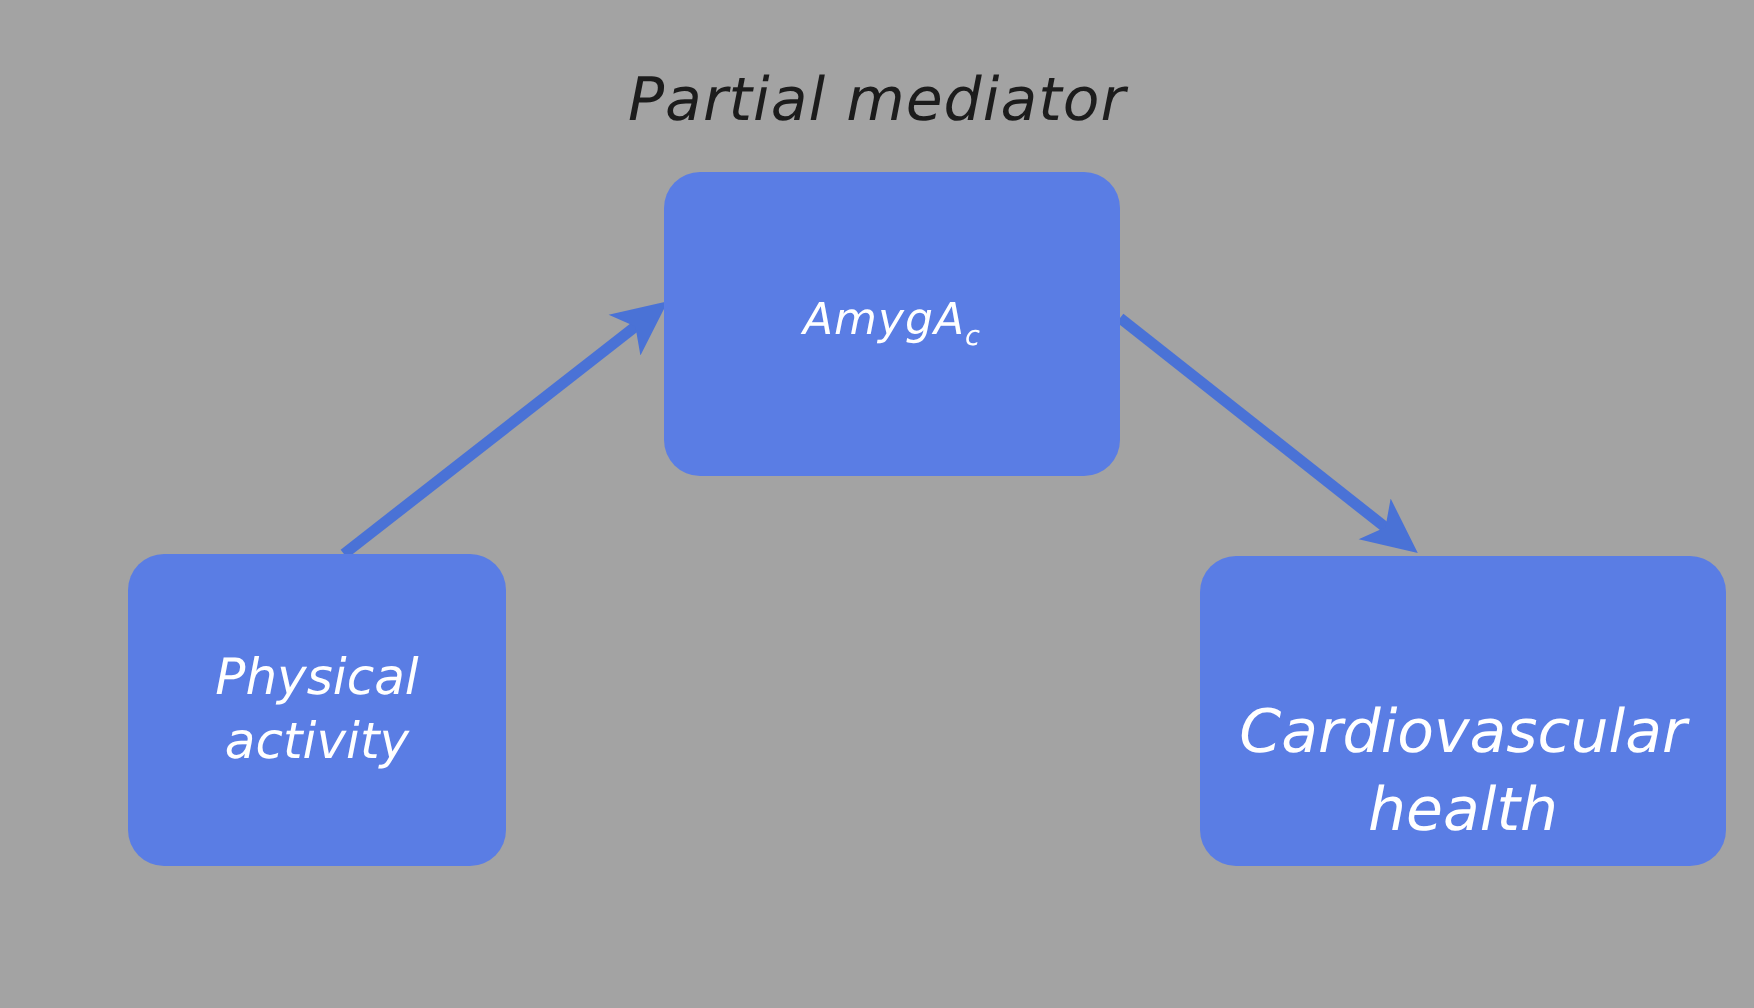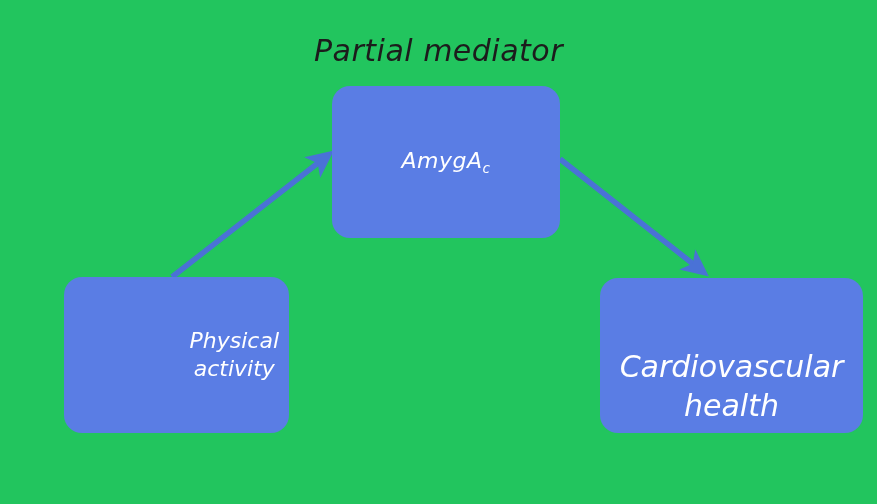--- a/index.html
+++ b/index.html
@@ -8,21 +8,21 @@
     padding: 0;
     background: #ffffff;
   }
   body {
     font-family: "DejaVu Sans", sans-serif;
   }
   #canvas {
     position: relative;
     width: 877px;
     height: 504px;
-    background: #22c55e;
+    background: #a3a3a3;
     overflow: hidden;
   }
   #arrow-layer {
     position: absolute;
     left: 0;
     top: 0;
     width: 877px;
     height: 504px;
     pointer-events: none;
   }
@@ -69,24 +69,23 @@
   }
   #node-mediator .node-label { letter-spacing: 0.5px; }
   .sub {
     font-size: 0.62em;
     vertical-align: sub;
     font-style: italic;
   }
   #node-source {
     left: 64px;
     top: 277px;
-    width: 225px;
+    width: 189px;
     height: 156px;
-    font-size: 22px;
-    justify-content: flex-end;
+    font-size: 25px;
   }
   #node-outcome {
     left: 600px;
     top: 278px;
     width: 263px;
     height: 155px;
     font-size: 30px;
     align-items: flex-end;
   }
 </style>

